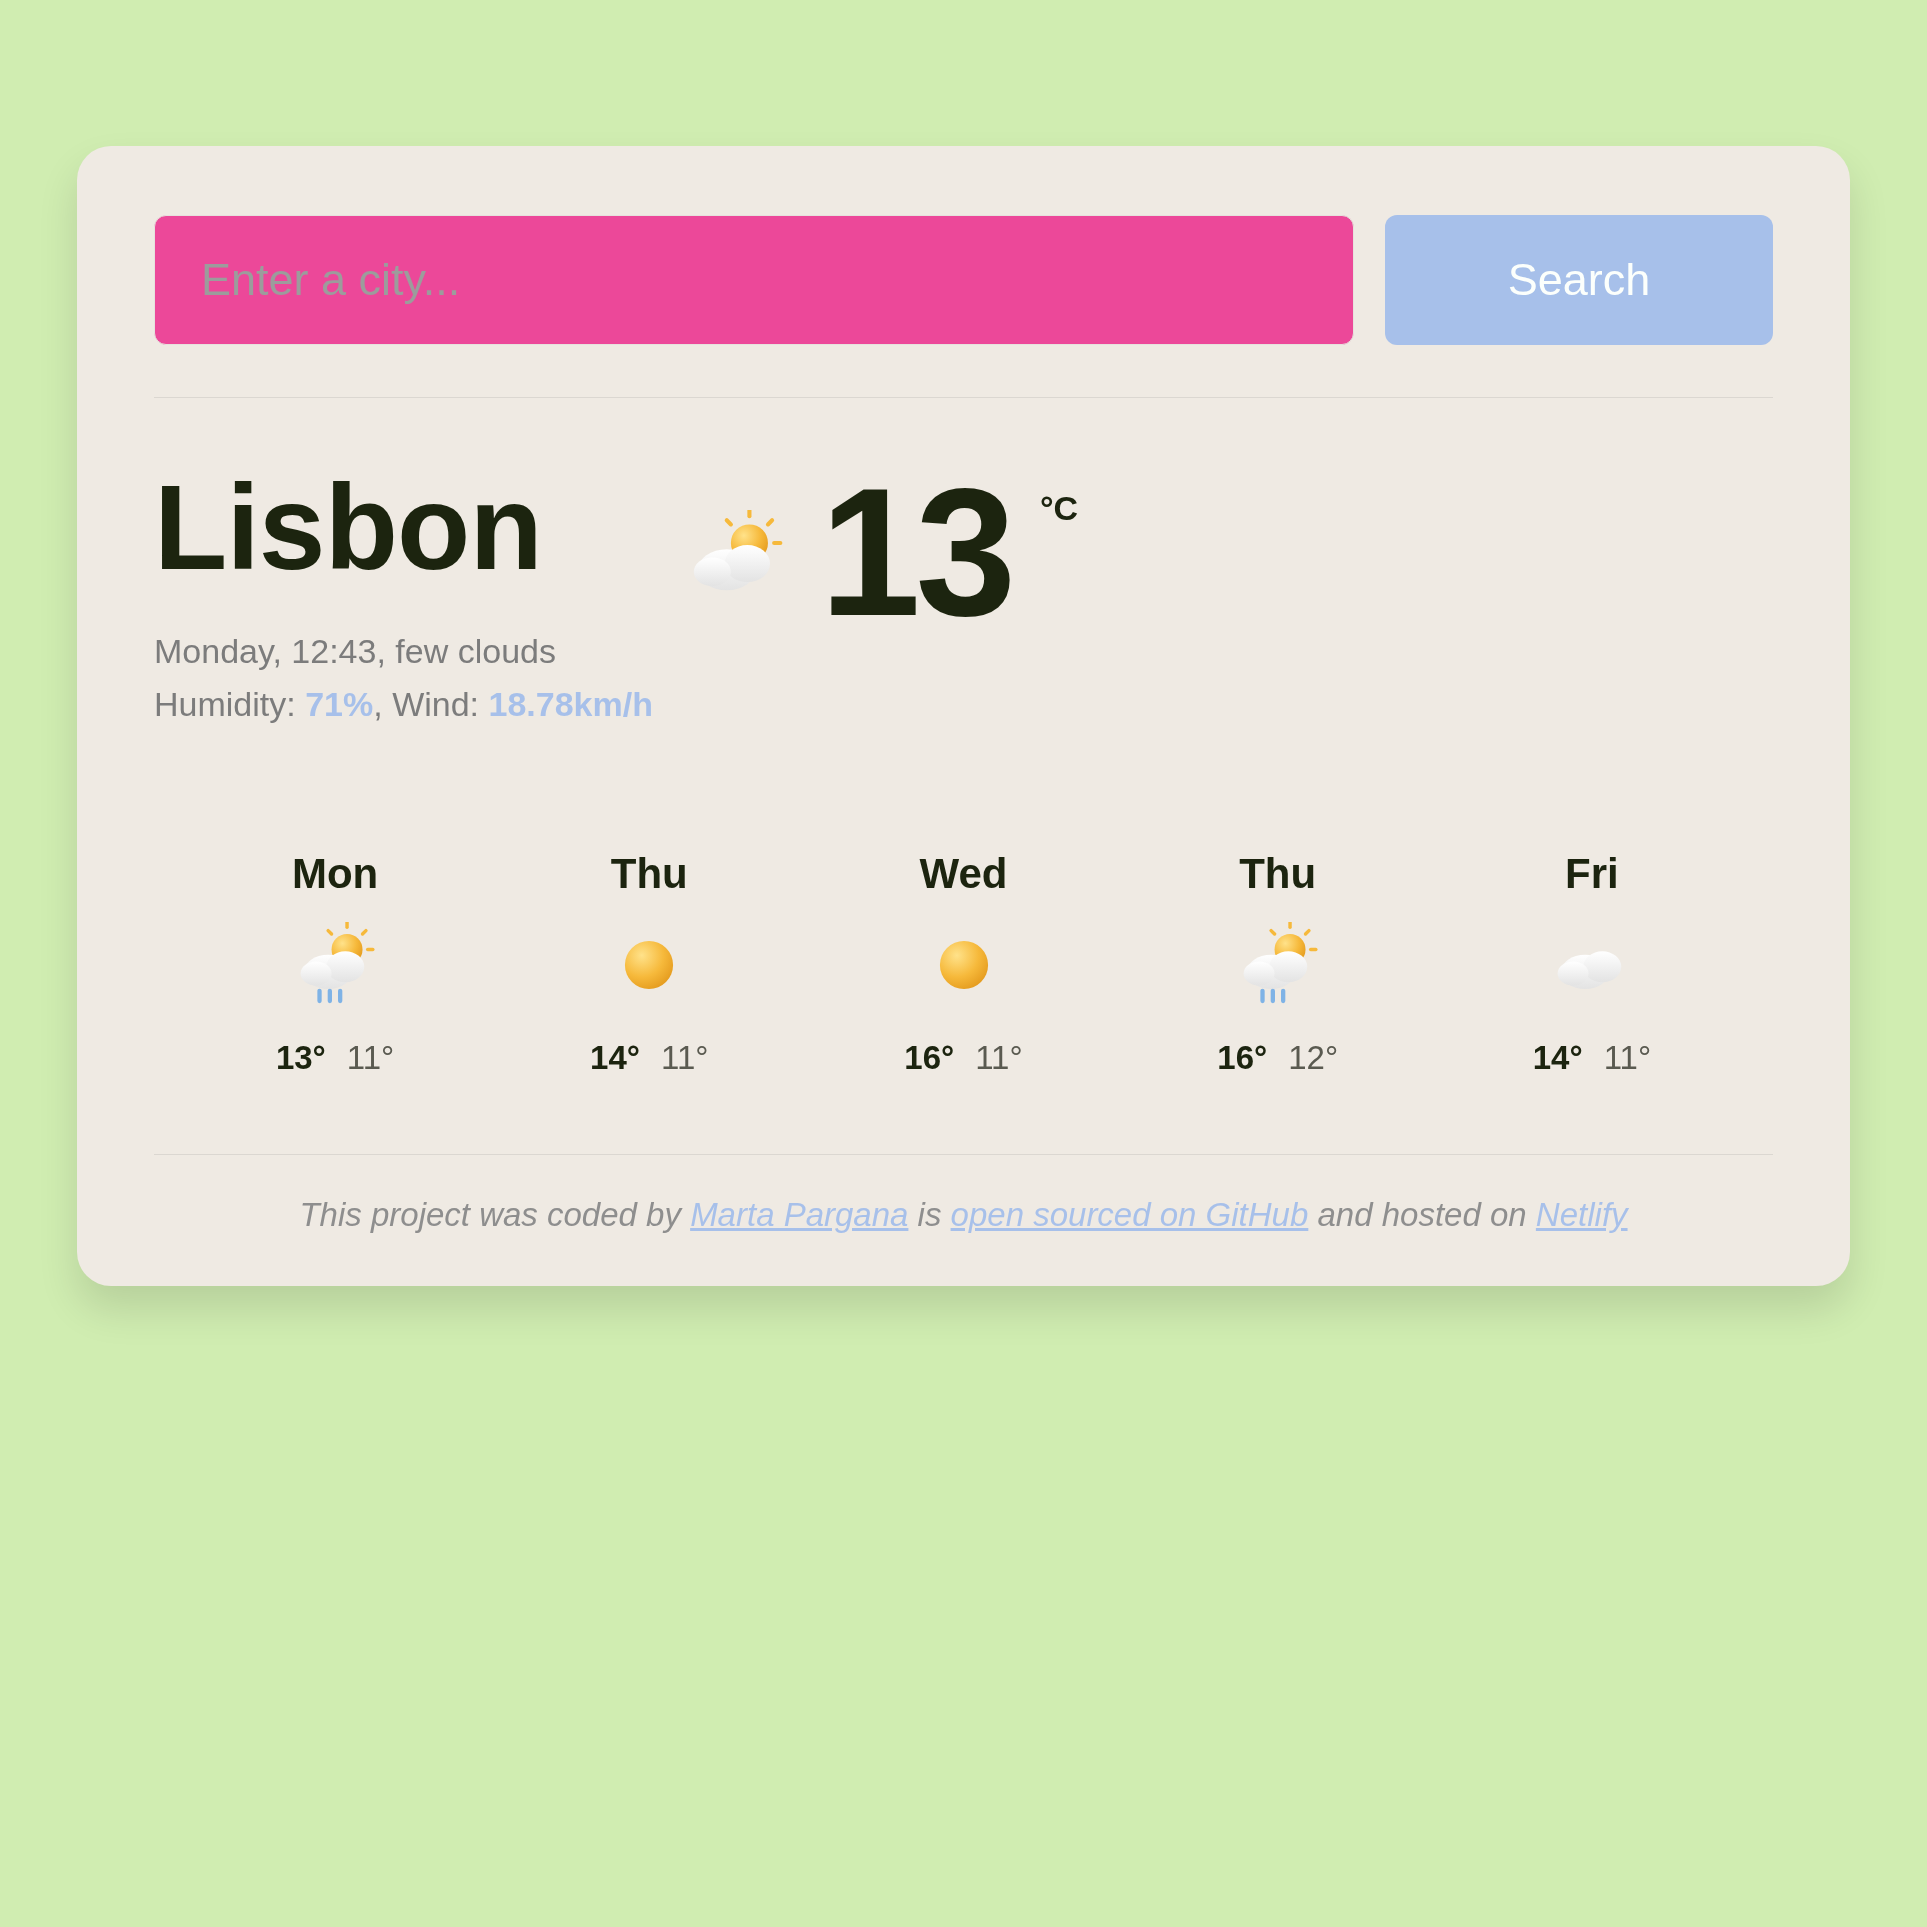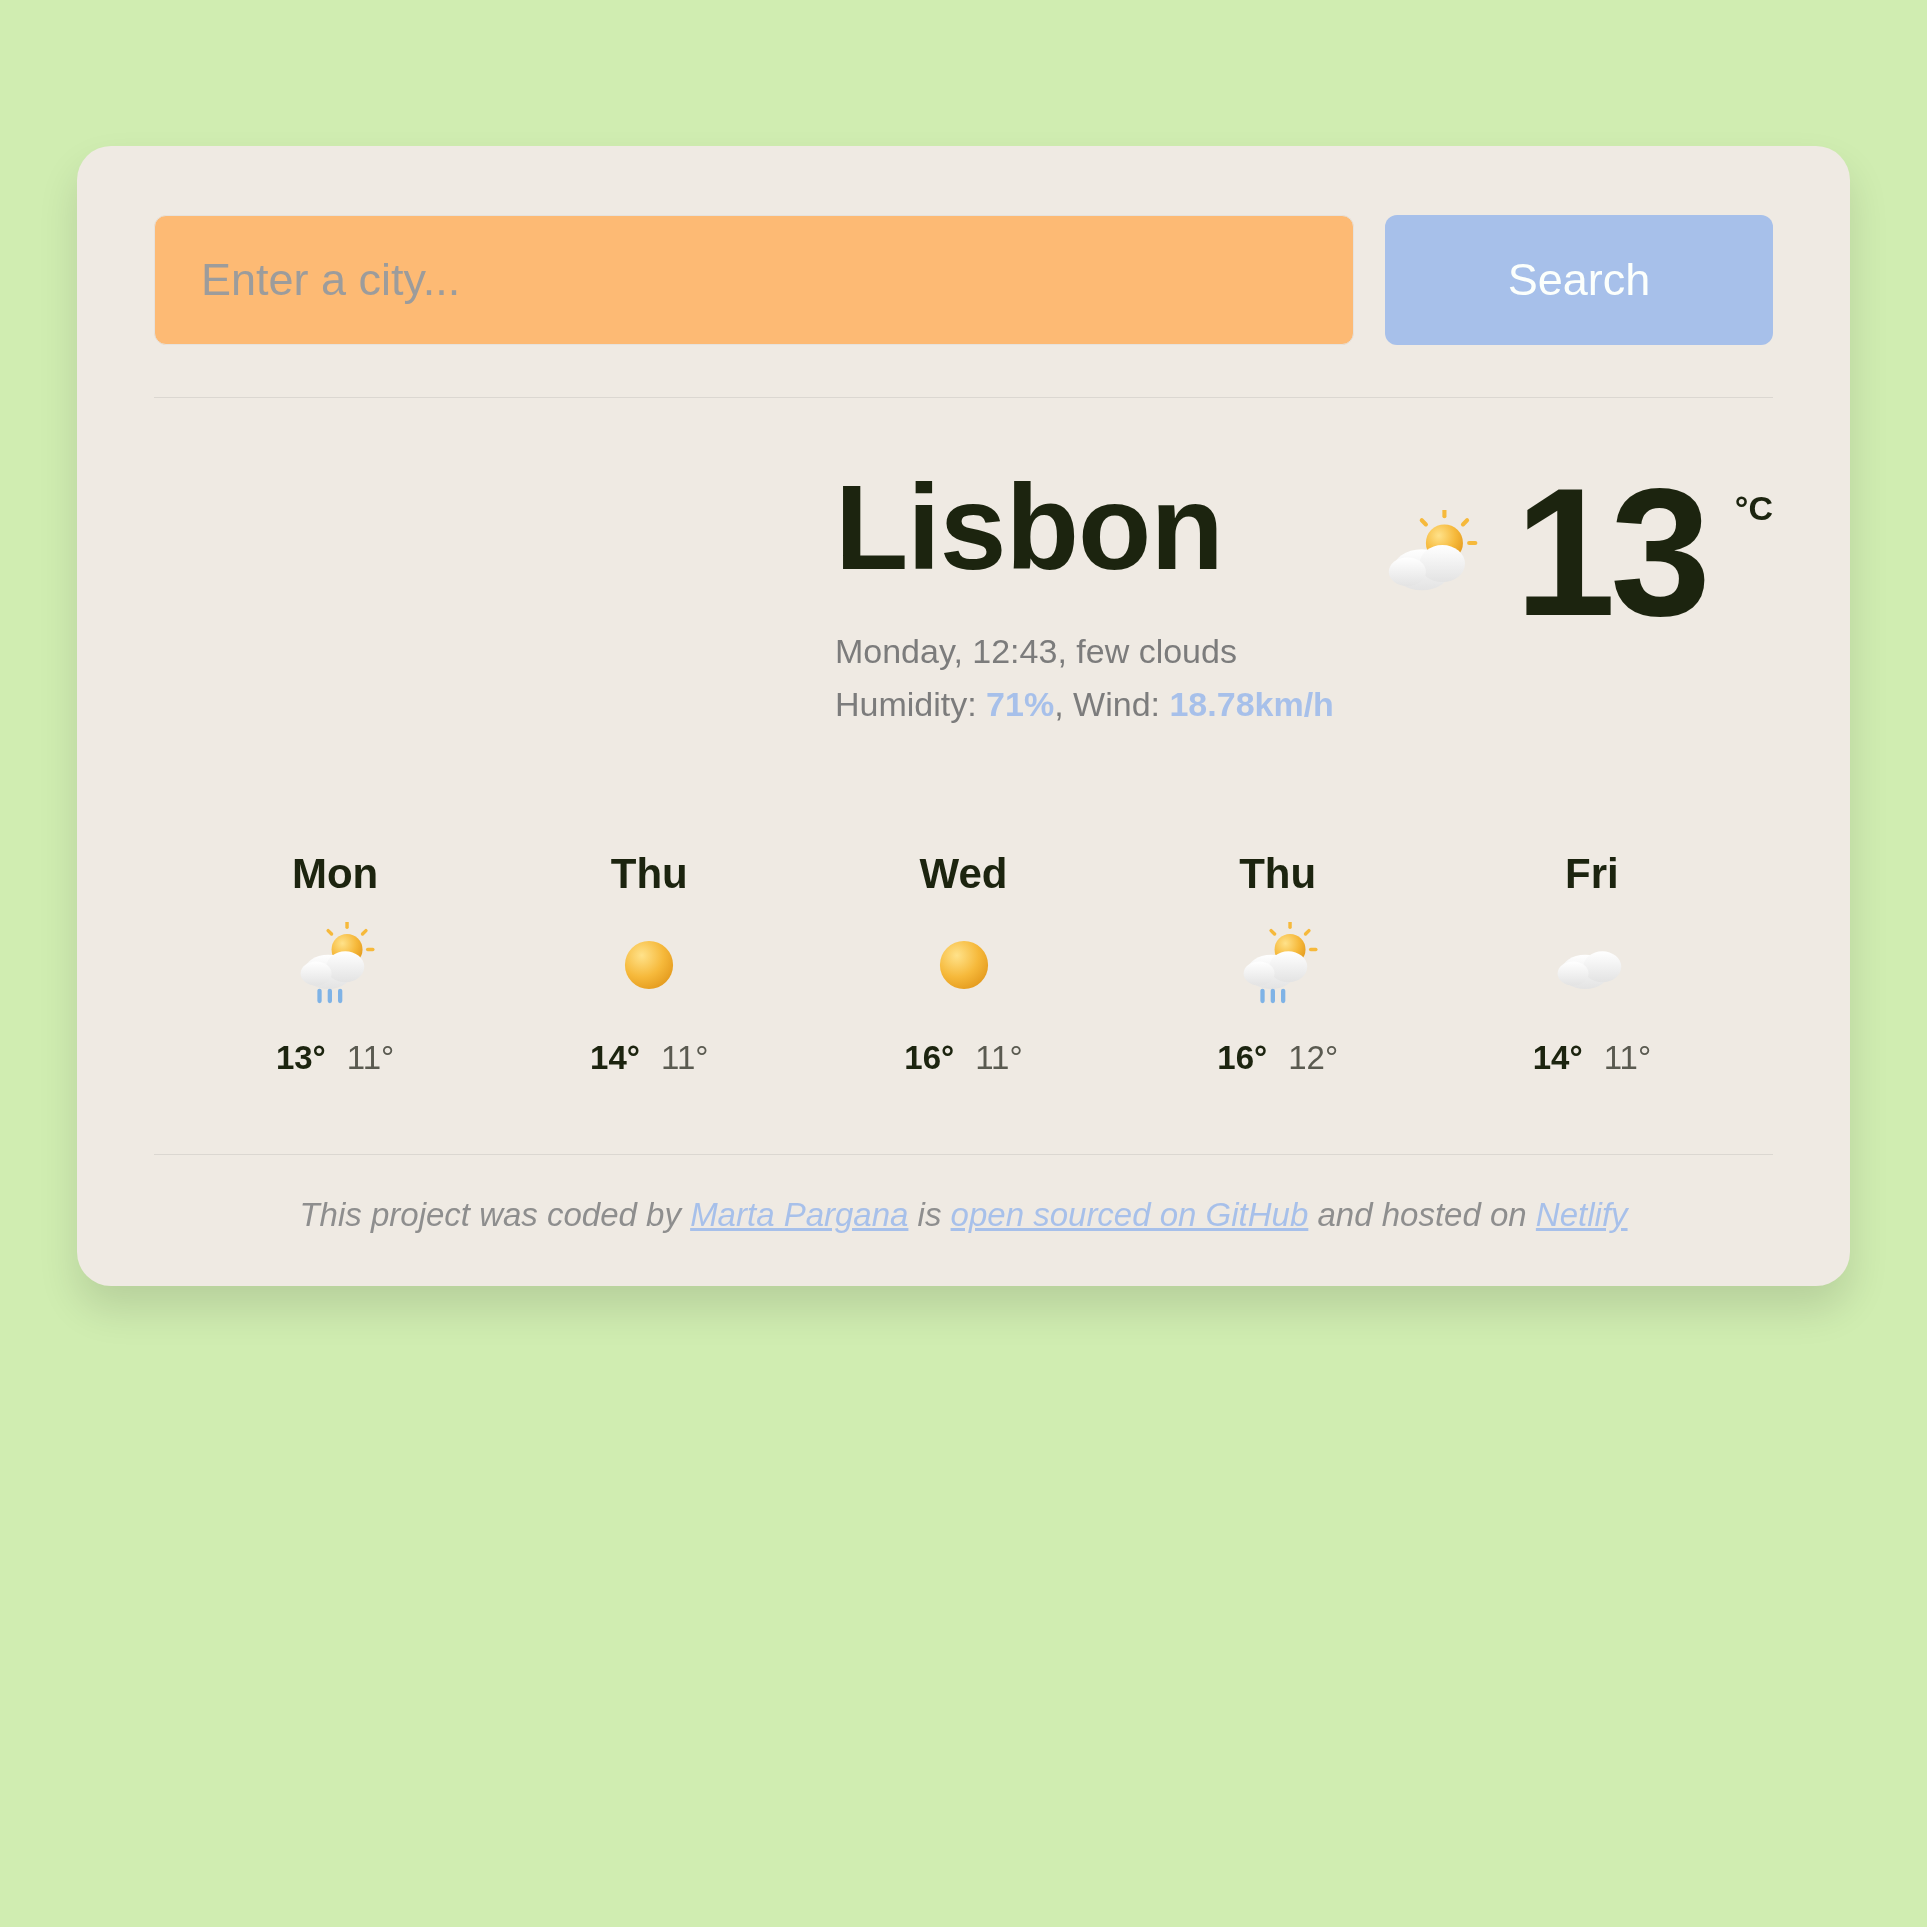--- a/index.html
+++ b/index.html
@@ -22,21 +22,21 @@
 
   
   .search-row {
     display: flex;
     gap: 31px;
     align-items: stretch;
     margin-bottom: 52px;
   }
   .search-input {
     flex: 1;
-    background: #fdba74;
+    background: #ec4899;
     border: 0.9px solid #e6e2dd;
     border-radius: 12px;
     font-size: 45px;
     padding: 38px 46px;
     color: #333;
   }
   .search-input::placeholder { color: #9c9c9c; }
   .search-btn {
     width: 388px;
     background: #a7c0ea;
@@ -55,23 +55,23 @@
   }
   hr.bottom-rule {
     border: none;
     border-top: 1.7px solid #dbd7d1;
     margin: 77px 0 41px 0;
   }
 
   
   .current {
     display: flex;
-    justify-content: flex-end;
+    justify-content: flex-start;
     align-items: flex-start;
-    gap: 40px;
+    gap: 26px;
   }
   .city {
     font-size: 120px;
     font-weight: 800;
     color: #1c240f;
     line-height: 1;
     margin-bottom: 38px;
     letter-spacing: -0.9px;
   }
   .subline {

